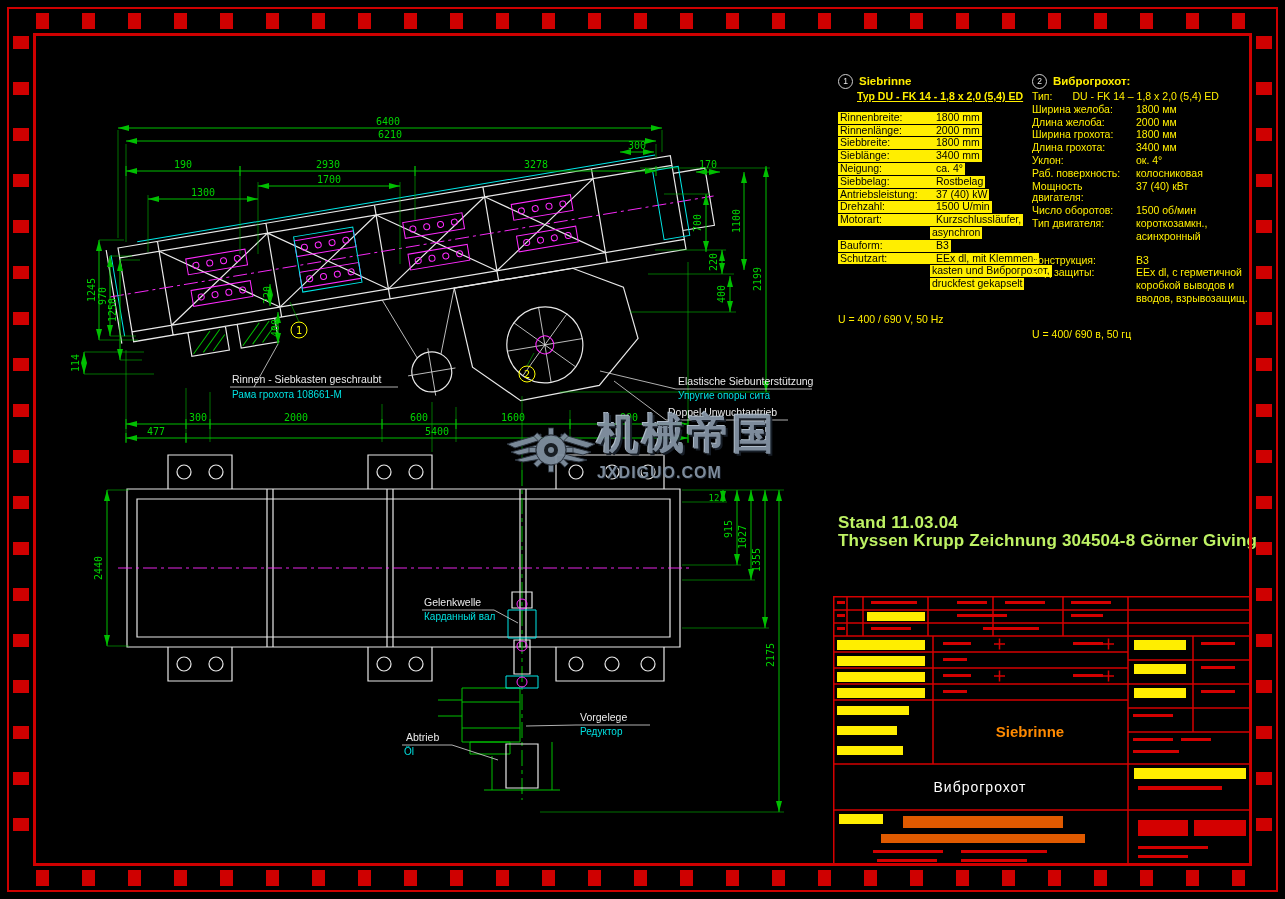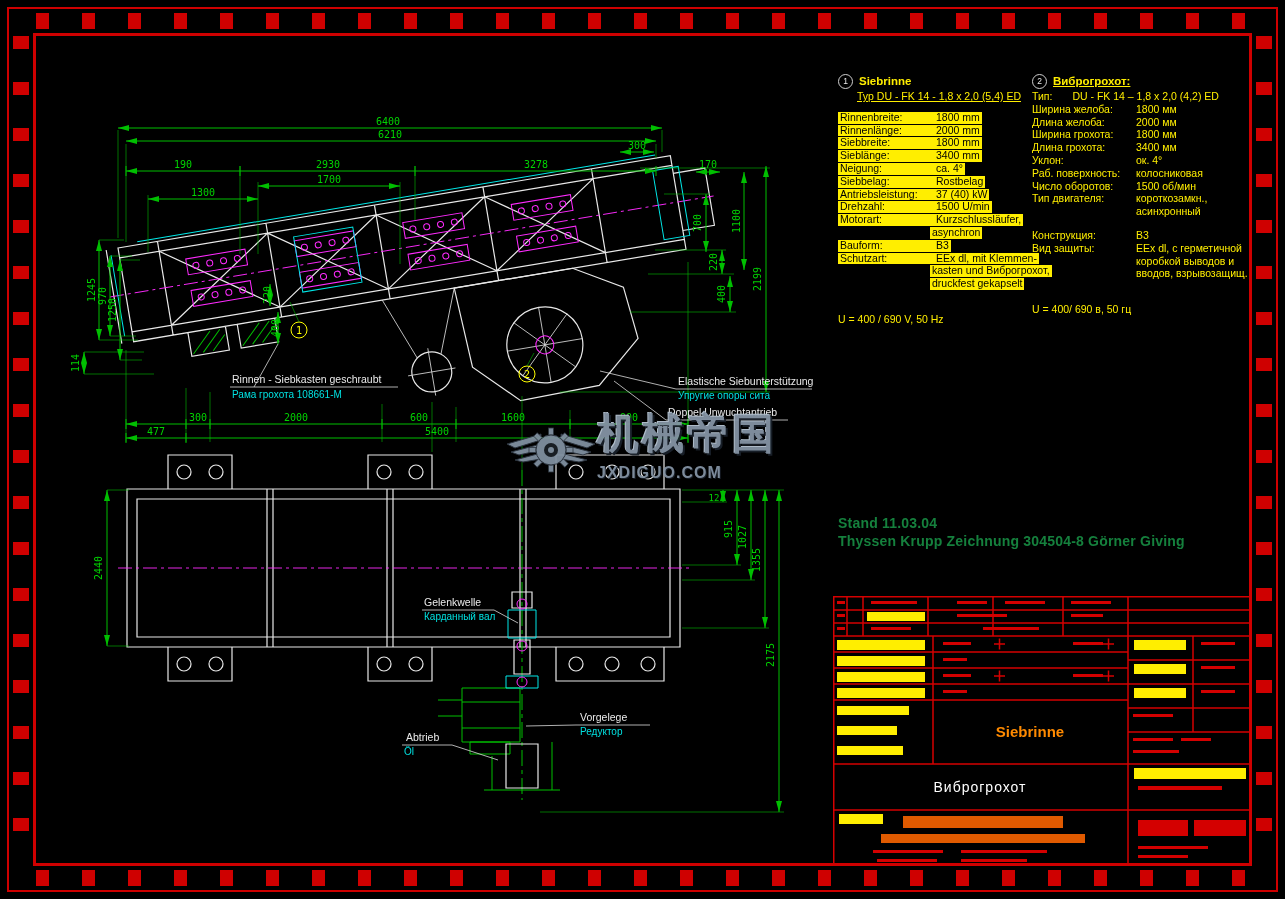--- a/index.html
+++ b/index.html
@@ -35,36 +35,36 @@
   .gts{fill:#00d400;font:9px "DejaVu Sans Mono",monospace;text-anchor:middle}
   .wt{fill:#eaeaea;font:10.5px "Liberation Sans",sans-serif}
   .ct{fill:#00e0e0;font:10px "Liberation Sans",sans-serif}
   .yt{fill:#ffff00;font:10px "DejaVu Sans Mono",monospace;text-anchor:middle}
 
   
   .spec{position:absolute;color:#ffee00;font-size:10.5px;line-height:11.8px}
   .spec-head{display:flex;align-items:center;gap:6px;font-weight:bold;font-size:11.5px;margin-bottom:2px}
   .marker{width:13px;height:13px;border:1px solid #cfcfcf;border-radius:50%;color:#e8e8e8;
           font-size:8.5px;line-height:12px;text-align:center;flex:none;font-weight:normal}
-  .u{text-decoration:underline}
-  .spec-sub{font-weight:normal;text-decoration:underline;margin:0 0 9px 19px}
+  .u{}
+  .spec-sub{font-weight:bold;text-decoration:underline;margin:0 0 9px 19px}
   .srow{display:flex;margin-bottom:1px}
   .slab{flex:none}
   .spec-left .slab{width:92px}
   .spec-right .slab{width:104px}
   .sval{white-space:nowrap}
   .hl{background:#ffee00;color:#000;padding:0 2px}
   .slab.hl:empty,.sval.hl:empty{background:none;padding:0}
   .row-inline .slab{width:auto;margin-right:20px}
   .spec-gap{height:11px}
   .spec-foot{margin-top:24px}
 
   
-  .note{position:absolute;left:838px;top:514px;color:#15803d;font-weight:bold;
-        font-size:14px;line-height:18px;letter-spacing:.2px}
+  .note{position:absolute;left:838px;top:514px;color:#bef264;font-weight:bold;
+        font-size:17px;line-height:18px;letter-spacing:.2px}
 
   
   .wm{position:absolute;left:505px;top:406px;display:flex;align-items:flex-end;gap:0;opacity:.95}
   .wm-cn{font-size:42px;font-weight:bold;letter-spacing:3px;color:#8493a4;
          text-shadow:2px 2px 0 #19202a,-1px -1px 0 #b8c6d4}
   .wm-site{font-size:16px;font-weight:bold;letter-spacing:1px;color:#8493a4;
          text-shadow:1px 1px 0 #19202a;margin-top:2px}
 
   
   .tb{position:absolute;left:833px;top:596px;width:419px;height:270px}
@@ -362,21 +362,21 @@
     <div class="spec-foot">U = 400 / 690 V, 50 Hz</div>
   </div>
 
   <div class="spec spec-right" style="left:1032px;top:74px;width:221px">
     <div class="spec-head">
       <span class="marker">2</span>
       <span class="spec-title u">Виброгрохот:</span>
     </div>
     <div class="srow row-inline">
         <span class="slab">Тип:</span>
-        <span class="sval">DU - FK 14 – 1,8 x 2,0 (4,2) ED</span>
+        <span class="sval">DU - FK 14 – 1,8 x 2,0 (5,4) ED</span>
       </div>
     <div class="srow">
         <span class="slab">Ширина желоба:</span>
         <span class="sval">1800 мм</span>
       </div>
     <div class="srow">
         <span class="slab">Длина желоба:</span>
         <span class="sval">2000 мм</span>
       </div>
     <div class="srow">
@@ -387,20 +387,24 @@
         <span class="slab">Длина грохота:</span>
         <span class="sval">3400 мм</span>
       </div>
     <div class="srow">
         <span class="slab">Уклон:</span>
         <span class="sval">ок. 4°</span>
       </div>
     <div class="srow">
         <span class="slab">Раб. поверхность:</span>
         <span class="sval">колосниковая</span>
+      </div>
+    <div class="srow">
+        <span class="slab">Мощность двигателя:</span>
+        <span class="sval">37 (40) кВт</span>
       </div>
     <div class="srow">
         <span class="slab">Число оборотов:</span>
         <span class="sval">1500 об/мин</span>
       </div>
     <div class="srow">
         <span class="slab">Тип двигателя:</span>
         <span class="sval">короткозамкн.,</span>
       </div>
     <div class="srow">

